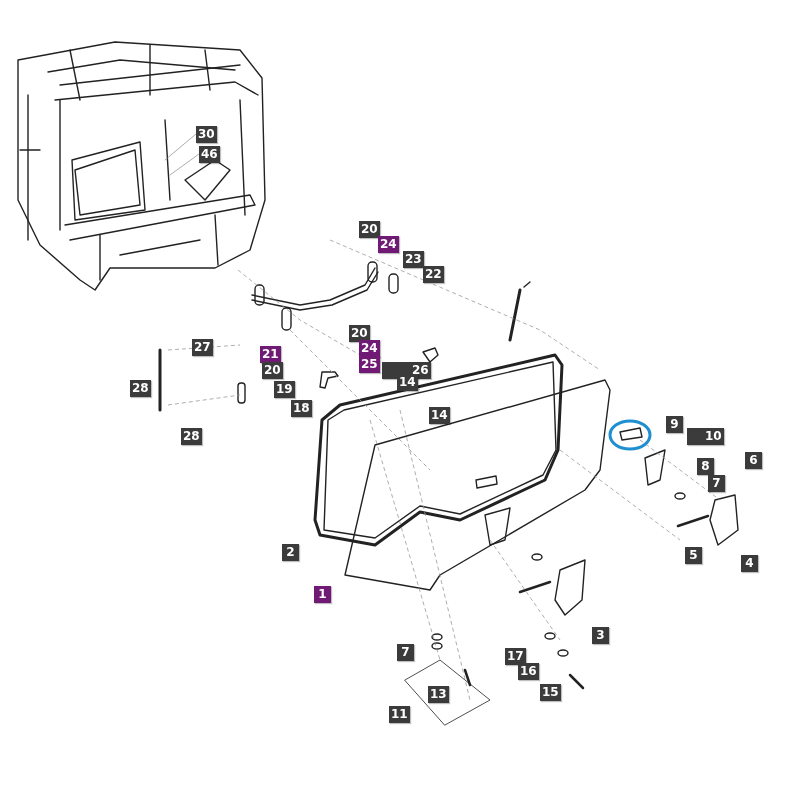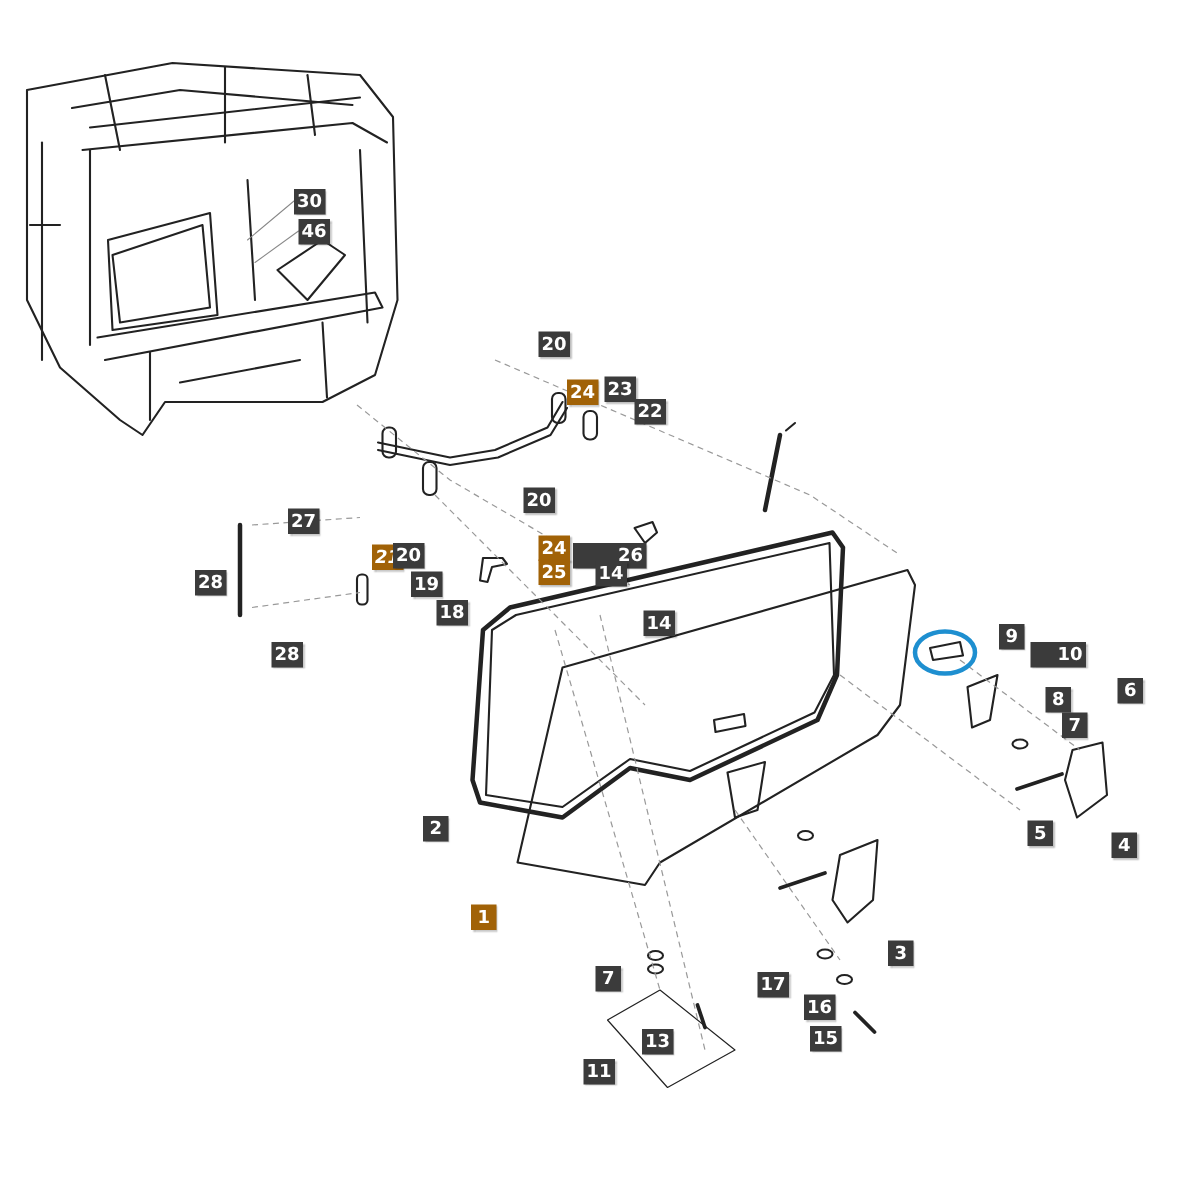--- a/index.html
+++ b/index.html
@@ -3,21 +3,21 @@
 <meta charset="utf-8">
 <style>
   html,body{margin:0;padding:0;background:#ffffff;}
   body{width:800px;height:800px;position:relative;overflow:hidden;font-family:"DejaVu Sans",sans-serif;}
   #stage{position:absolute;left:0;top:0;width:800px;height:572px;}
   svg{position:absolute;left:0;top:0;}
   .callout{position:absolute;height:17px;min-width:17px;padding:0 2px;box-sizing:border-box;
     color:#ffffff;font-size:12px;font-weight:bold;line-height:17px;text-align:center;
     box-shadow:1px 1px 1px rgba(0,0,0,0.25);font-family:"DejaVu Sans",sans-serif;}
   .callout.dark{background:#3b3b3b;}
-  .callout.cyan{background:#a16207;margin-top:17px;}
+  .callout.cyan{background:#701a75;}
 </style>
 </head>
 <body>
 
 <div id="stage">
   <svg width="800" height="800" viewBox="0 0 800 800">
     <g fill="none" stroke="#222" stroke-width="1.4" stroke-linejoin="round" stroke-linecap="round">
 
       <g>
         <path d="M18,60 L115,42 L240,50 L262,78 L265,200 L250,250 L215,268 L110,268 L95,290 L80,280 L40,245 L18,200 Z"></path>
@@ -112,37 +112,37 @@
       <div class="callout dark" style="left: 359px; top: 221px;">20</div>
       <div class="callout cyan" style="left: 378px; top: 236px;">24</div>
       <div class="callout dark" style="left: 403px; top: 251px;">23</div>
       <div class="callout dark" style="left: 423px; top: 266px;">22</div>
       <div class="callout dark" style="left: 349px; top: 325px;">20</div>
       <div class="callout cyan" style="left: 359px; top: 340px;">24</div>
       <div class="callout cyan" style="left: 359px; top: 356px;">25</div>
       <div class="callout dark" style="left: 382px; top: 362px; padding-left: 30px;">26</div>
       <div class="callout dark" style="left: 397px; top: 374px;">14</div>
       <div class="callout dark" style="left: 192px; top: 339px; text-align: center;">27</div>
-      <div class="callout cyan" style="left: 248px; top: 346px; font-style: italic;">21</div>
+      <div class="callout cyan" style="left: 260px; top: 346px;">21</div>
       <div class="callout dark" style="left: 262px; top: 362px;">20</div>
       <div class="callout dark" style="left: 274px; top: 381px;">19</div>
       <div class="callout dark" style="left: 291px; top: 400px;">18</div>
       <div class="callout dark" style="left: 130px; top: 380px;">28</div>
       <div class="callout dark" style="left: 181px; top: 428px;">28</div>
       <div class="callout dark" style="left: 429px; top: 407px;">14</div>
       <div class="callout dark" style="left: 666px; top: 416px;">9</div>
       <div class="callout dark" style="left: 687px; top: 428px; padding-left: 18px;">10</div>
       <div class="callout dark" style="left: 697px; top: 458px;">8</div>
       <div class="callout dark" style="left: 708px; top: 475px;">7</div>
       <div class="callout dark" style="left: 745px; top: 452px;">6</div>
       <div class="callout dark" style="left: 685px; top: 547px;">5</div>
       <div class="callout dark" style="left: 741px; top: 555px;">4</div>
       <div class="callout dark" style="left: 282px; top: 544px;">2</div>
       <div class="callout cyan" style="left: 314px; top: 586px;">1</div>
       <div class="callout dark" style="left: 592px; top: 627px;">3</div>
       <div class="callout dark" style="left: 397px; top: 644px;">7</div>
       <div class="callout dark" style="left: 505px; top: 648px;">17</div>
-      <div class="callout dark" style="left: 536px; top: 663px;">16</div>
+      <div class="callout dark" style="left: 518px; top: 663px;">16</div>
       <div class="callout dark" style="left: 540px; top: 684px;">15</div>
       <div class="callout dark" style="left: 428px; top: 686px;">13</div>
       <div class="callout dark" style="left: 389px; top: 706px;">11</div>
     </div>
 </div>
 
 </body></html>

